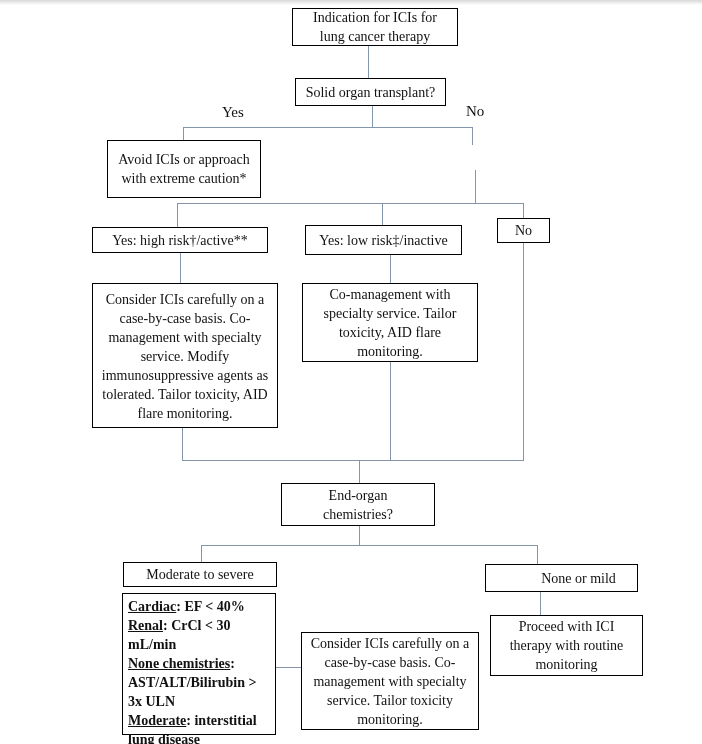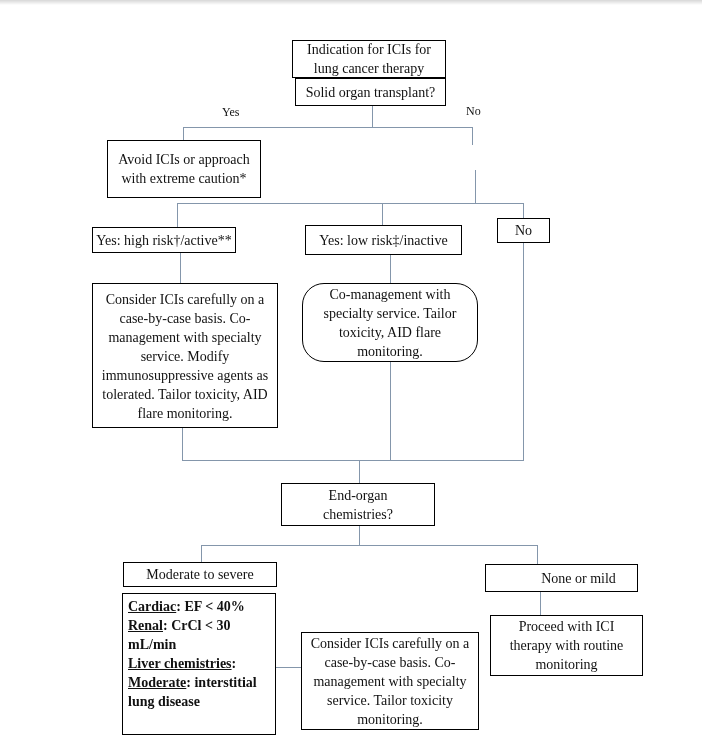--- a/index.html
+++ b/index.html
@@ -20,21 +20,21 @@
     border:1px solid #000;
     background:#fff;
     box-sizing:border-box;
     display:flex;align-items:center;justify-content:center;
     text-align:center;
     font-size:14px;line-height:19px;
   }
   .node .txt{display:block;}
   .node.left-align{align-items:flex-start;justify-content:flex-start;text-align:left;padding:3px 5px;}
   .lbl{
-    position:absolute;font-size:12px;line-height:18px;color:#111;
+    position:absolute;font-size:15px;line-height:18px;color:#111;
   }
   .line{position:absolute;}
   .u{text-decoration:underline;}
   .crit-line{display:block;font-weight:bold;}
 </style>
 </head>
 <body>
 
 <div class="stage">
   <div class="top-shade"></div>
@@ -59,70 +59,71 @@
   <div class="line" style="left: 359px; top: 526px; width: 1px; height: 19px; background: rgb(132, 150, 171);"></div>
   <div class="line" style="left: 201px; top: 545px; width: 337px; height: 1px; background: rgb(132, 150, 171);"></div>
   <div class="line" style="left: 201px; top: 545px; width: 1px; height: 17px; background: rgb(132, 150, 171);"></div>
   <div class="line" style="left: 537px; top: 545px; width: 1px; height: 19px; background: rgb(132, 150, 171);"></div>
   <div class="line" style="left: 540px; top: 592px; width: 1px; height: 23px; background: rgb(132, 150, 171);"></div>
   <div class="line" style="left: 275px; top: 667px; width: 26px; height: 1px; background: rgb(132, 150, 171);"></div>
 
   <div class="lbl" style="left:222px;top:103px;">Yes</div>
   <div class="lbl" style="left:466px;top:102px;">No</div>
 
-  <div class="node" style="left:292px;top:8px;width:154px;height:38px;margin-top:32px;">
+  <div class="node" style="left:292px;top:8px;width:166px;height:38px;">
     <span class="txt" style="width:146px;">Indication for ICIs for lung cancer therapy</span>
   </div>
 
   <div class="node" style="left:295px;top:78px;width:151px;height:28px;">
     <span class="txt">Solid organ transplant?</span>
   </div>
 
   <div class="node" style="left:107px;top:140px;width:154px;height:58px;">
     <span class="txt" style="width:150px;">Avoid ICIs or approach with extreme caution*</span>
   </div>
 
 
-  <div class="node" style="left:92px;top:227px;width:144px;height:26px;">
+  <div class="node" style="left:92px;top:227px;width:176px;height:26px;">
     <span class="txt">Yes: high risk†/active**</span>
   </div>
 
   <div class="node" style="left:305px;top:225px;width:157px;height:30px;">
     <span class="txt">Yes: low risk‡/inactive</span>
   </div>
 
   <div class="node" style="left:497px;top:218px;width:53px;height:25px;">
     <span class="txt">No</span>
   </div>
 
   <div class="node" style="left:92px;top:283px;width:186px;height:145px;align-items:flex-start;padding-top:6px;">
     <span class="txt" style="width:176px;">Consider ICIs carefully on a case-by-case basis. Co-management with specialty service. Modify immunosuppressive agents as tolerated. Tailor toxicity, AID flare monitoring.</span>
   </div>
 
-  <div class="node" style="left:302px;top:283px;width:176px;height:79px;border-radius:22px;">
+  <div class="node" style="left:302px;top:283px;width:176px;height:79px;">
     <span class="txt" style="width:150px;">Co-management with specialty service. Tailor toxicity, AID flare monitoring.</span>
   </div>
 
   <div class="node" style="left:281px;top:483px;width:154px;height:43px;">
     <span class="txt" style="width:100px;">End-organ chemistries?</span>
   </div>
 
   <div class="node" style="left:123px;top:562px;width:154px;height:25px;">
     <span class="txt">Moderate to severe</span>
   </div>
 
   <div class="node" style="left:485px;top:564px;width:153px;height:28px;padding-left:34px;">
     <span class="txt">None or mild</span>
   </div>
 
   <div class="node left-align" style="left:122px;top:593px;width:154px;height:142px;">
     <span class="txt">
       <span class="crit-line"><span class="u">Cardiac</span><span>: EF &lt; 40%</span></span>
       <span class="crit-line"><span class="u">Renal</span><span>: CrCl &lt; 30 mL/min</span></span>
-      <span class="crit-line"><span class="u">Liver chemistries</span><span>:</span></span>
+      <span class="crit-line"><span class="u">None chemistries</span><span>:</span></span>
+      <span class="crit-line"><span class="u"></span><span>AST/ALT/Bilirubin &gt; 3x ULN</span></span>
       <span class="crit-line"><span class="u">Moderate</span><span>: interstitial lung disease</span></span>
     </span>
   </div>
 
   <div class="node" style="left:301px;top:632px;width:178px;height:98px;">
     <span class="txt" style="width:168px;">Consider ICIs carefully on a case-by-case basis. Co-management with specialty service. Tailor toxicity monitoring.</span>
   </div>
 
   <div class="node" style="left:490px;top:615px;width:153px;height:61px;">
     <span class="txt" style="width:135px;">Proceed with ICI therapy with routine monitoring</span>

